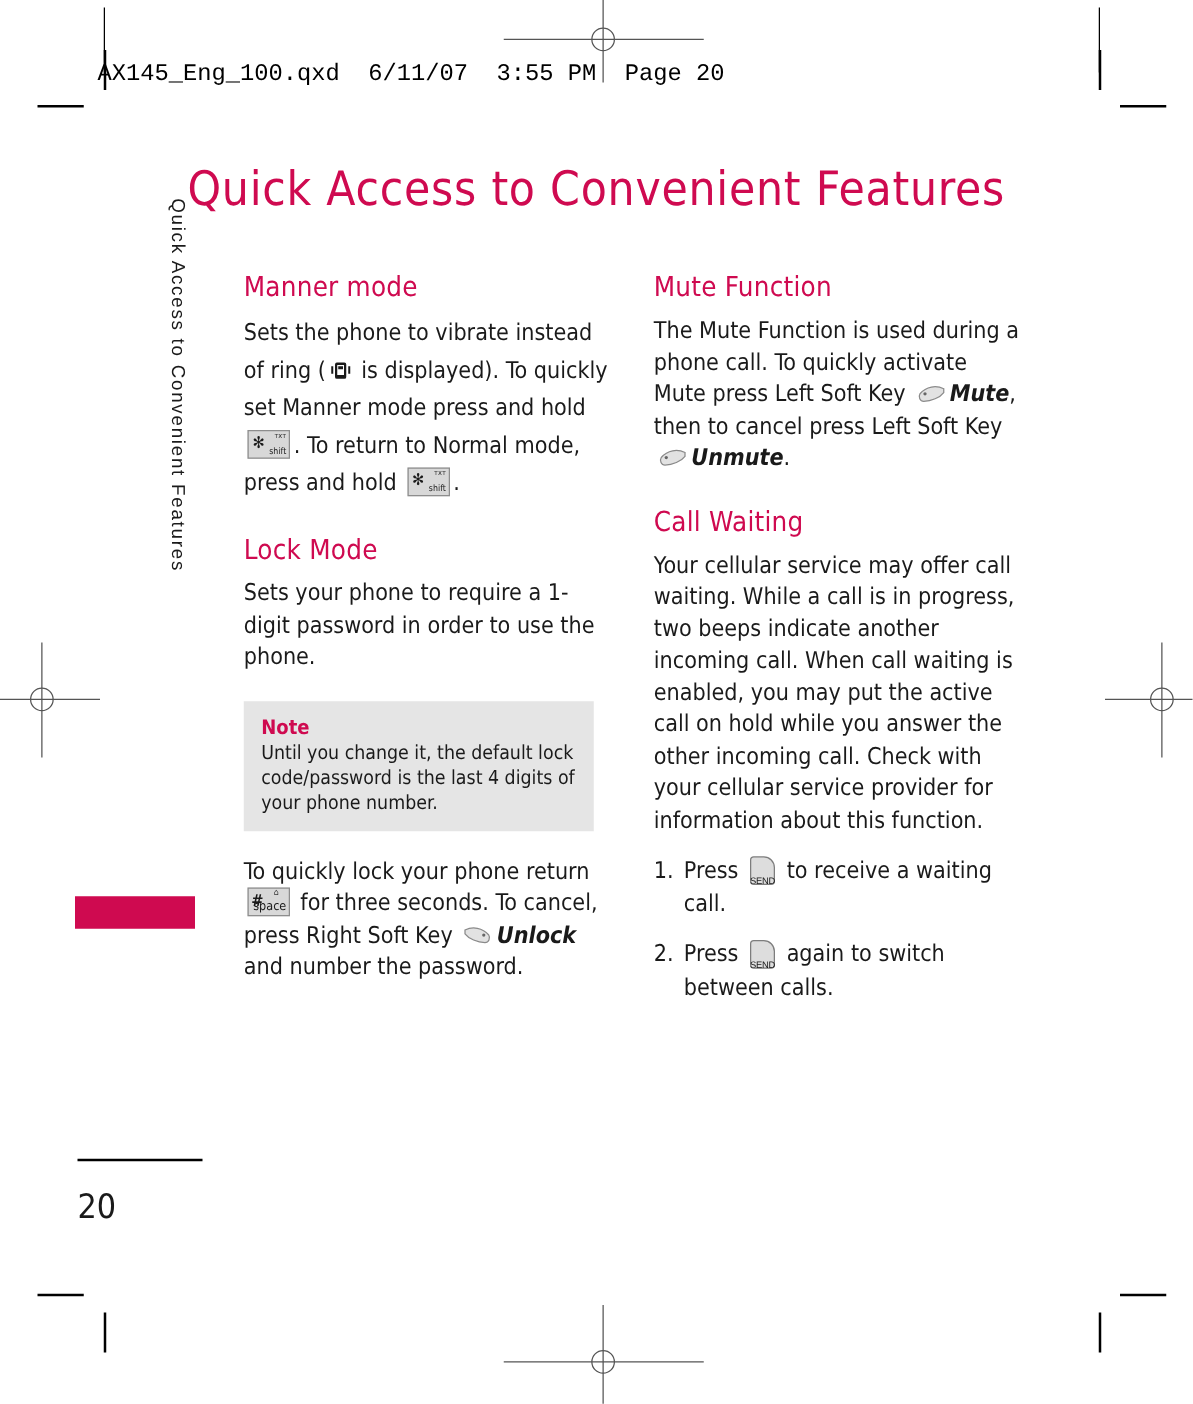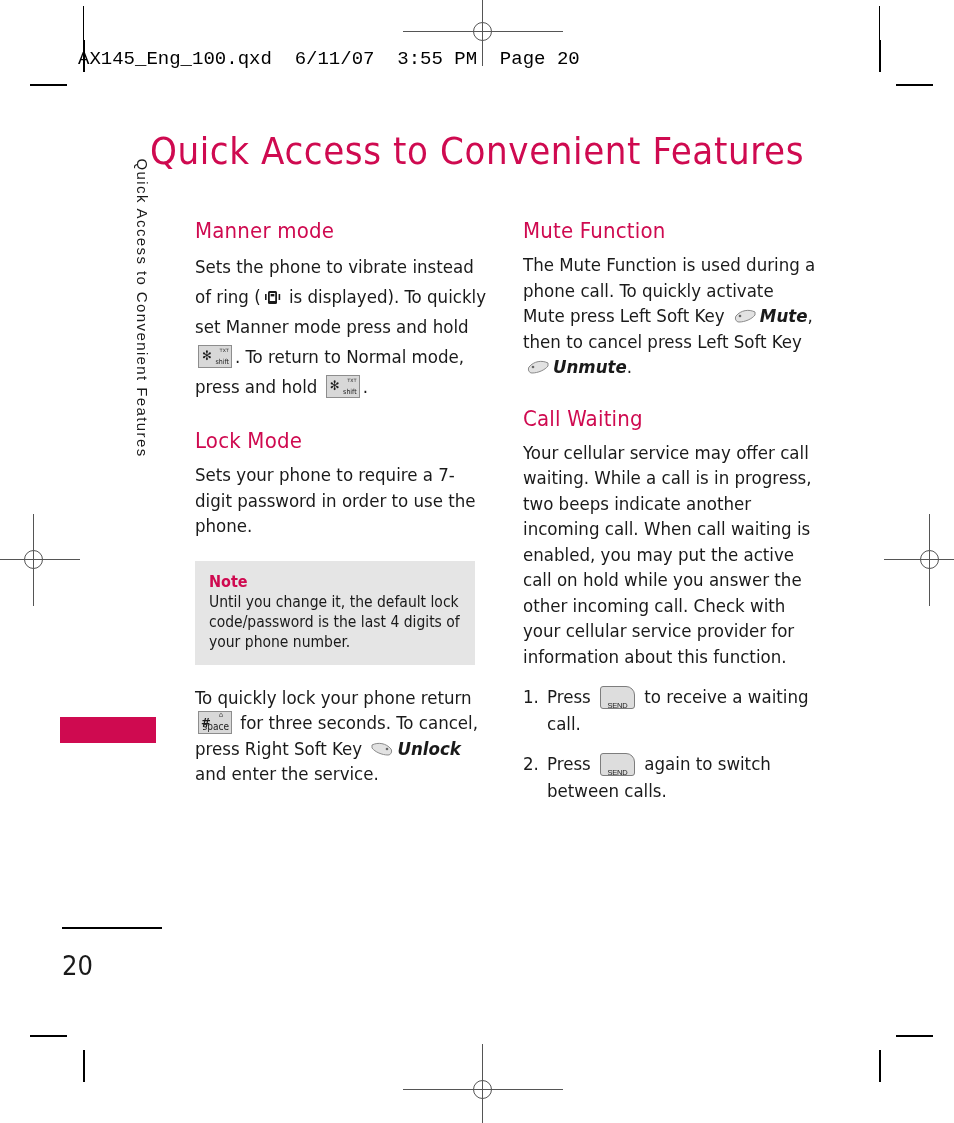--- a/index.html
+++ b/index.html
@@ -188,21 +188,21 @@
     color: #1a1a1a;
   }
   .keycap.hash .k-main { left: 2px; top: 4px; }
   .keycap.hash .k-sub { right: 8px; top: 0px; font-size: 7px; }
   .keycap.hash .k-sub2 { right: 2px; bottom: 3px; font-size: 10px; }
 
   
   .sendkey {
     display: inline-block;
     vertical-align: -6px;
-    width: 35px; height: 23px;
+    width: 20px; height: 23px;
     position: relative;
     margin: 0 4px;
   }
   .sendkey .shape {
     position: absolute;
     inset: 0;
     background: #ddd;
     border: 1px solid #7d7d7d;
     border-radius: 3px 9px 3px 3px;
     box-sizing: border-box;
@@ -339,38 +339,38 @@
       <span class="k-sub2">shift</span>
     </span><span>. To return to Normal mode, press and hold </span><span class="keycap">
       <span class="k-main">✻</span>
       <span class="k-sub">ᴛxᴛ</span>
       <span class="k-sub2">shift</span>
     </span><span>.</span>
   </p>
 
   <h2 class="sec spaced">Lock Mode</h2>
 
-  <p class="body tight">Sets your phone to require a 7-digit password in order to use the phone.</p>
+  <p class="body tight">Sets your phone to require a 1-digit password in order to use the phone.</p>
 
   <div class="note-box">
     <div class="note-title">Note</div>
     <div class="note-body">Until you change it, the default lock code/password is the last 4 digits of your phone number.</div>
   </div>
 
   <p class="body tight">
     <span>To quickly lock your phone return </span><span class="keycap hash">
       <span class="k-main">#</span>
       <span class="k-sub">⌂</span>
       <span class="k-sub2">space</span>
     </span><span> for three seconds. To cancel, press Right Soft Key </span><span class="softkey">
       <svg width="26" height="20" viewBox="0 0 26 20">
         <path d="M3 5 C9 2, 17 3, 22 9 C23.5 11.5, 22 15, 19 15 C13 15, 6 12, 3 8 Z" fill="#e2e2e2" stroke="#8a8a8a" stroke-width="1"></path>
         <circle cx="18" cy="9" r="1.3" fill="#666"></circle>
       </svg>
-    </span><span class="bold">Unlock</span><span> and enter the service.</span>
+    </span><span class="bold">Unlock</span><span> and number the password.</span>
   </p>
 </div>
 
 <div class="col col-right">
 
   <h2 class="sec">Mute Function</h2>
 
   <p class="body tight">
     <span>The Mute Function is used during a phone call. To quickly activate Mute press Left Soft Key </span><span class="softkey">
       <svg width="26" height="20" viewBox="0 0 26 20">

